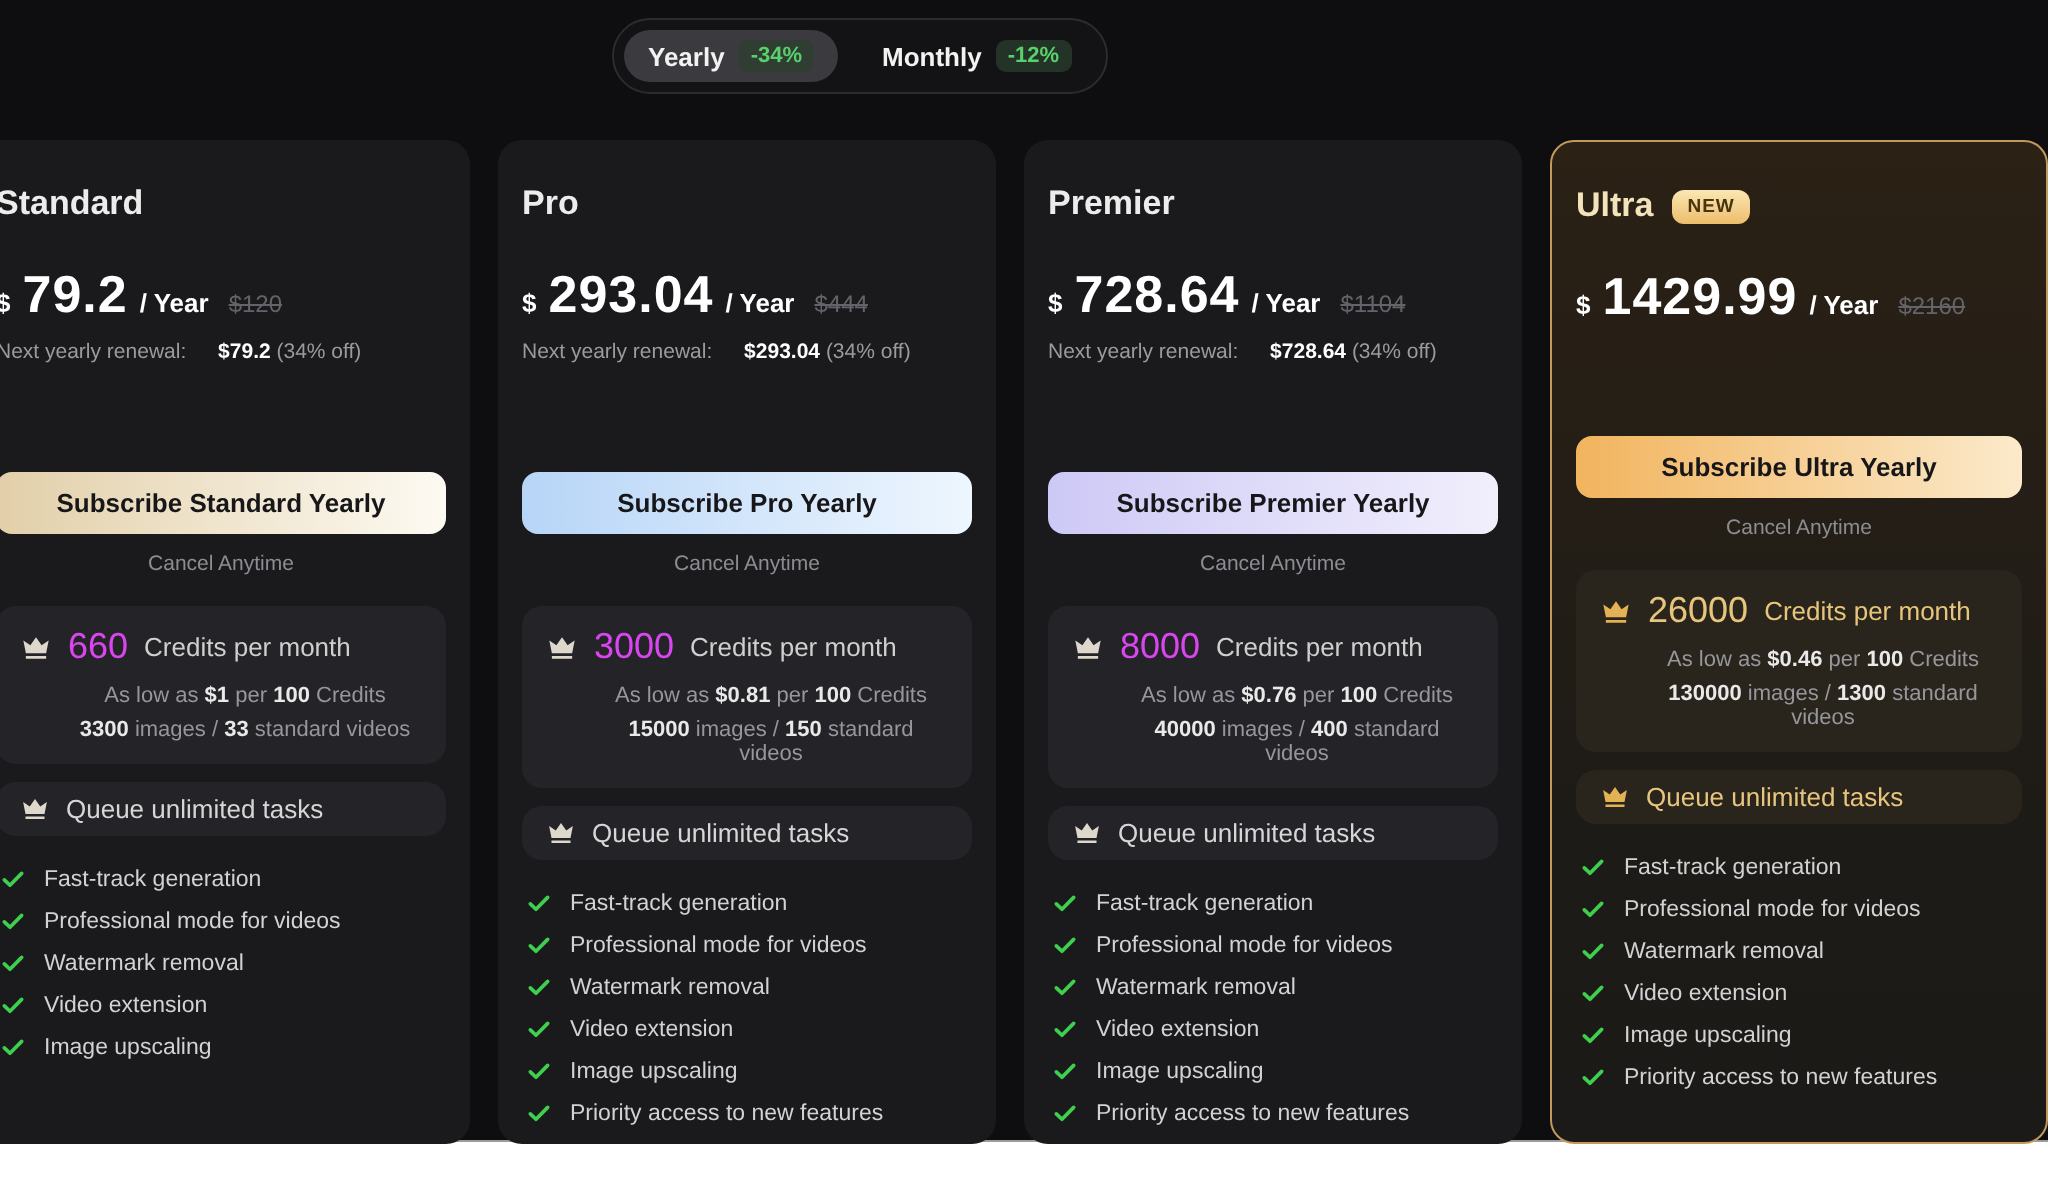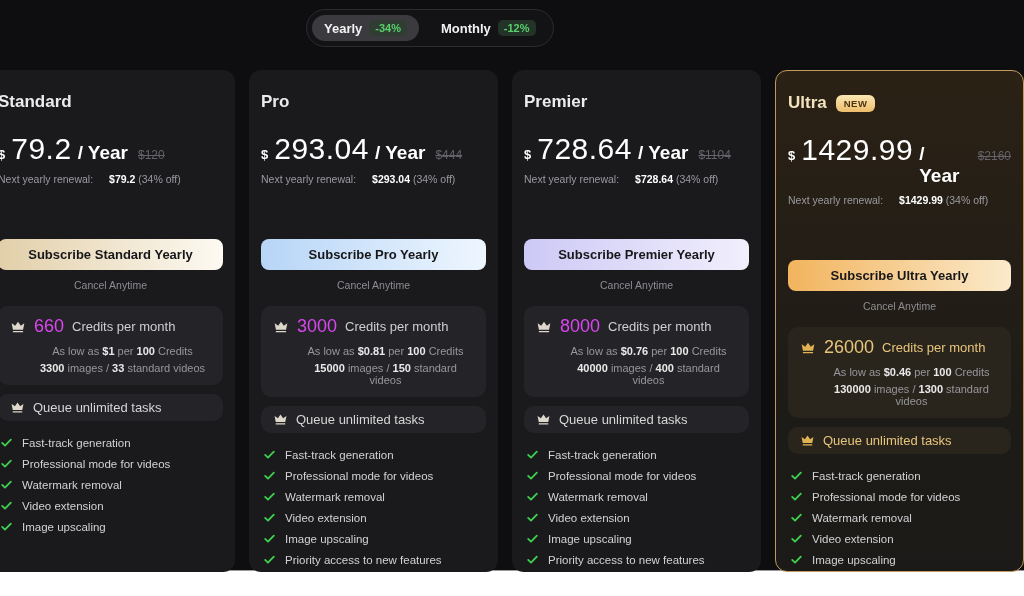--- a/index.html
+++ b/index.html
@@ -42,22 +42,22 @@
     display:flex; align-items:center; gap:9px;
   }
   .ultra .plan-name { color:#f2e3bd; }
   .new-badge {
     font-size:9.5px; font-weight:bold; color:#4a3410; letter-spacing:.5px;
     background:linear-gradient(180deg,#fbe7b4,#edbd6b);
     padding:3px 8px; border-radius:6px;
   }
   .price-row { margin-top:20px; display:flex; align-items:baseline; gap:6px; color:#fff; }
   .cur { font-size:13px; font-weight:bold; }
-  .amt { font-size:30px; font-weight:normal; letter-spacing:.5px; }
-  .per { font-size:19px; font-weight:bold; }
+  .amt { font-size:26px; font-weight:bold; letter-spacing:.5px; }
+  .per { font-size:13px; font-weight:bold; }
   .orig { font-size:12px; color:#63636a; text-decoration:line-through; margin-left:4px; }
   .renewal { margin:7px 0 0; font-size:10.5px; color:#9a9aa0; }
   .renewal strong { color:#ffffff;padding-left:13px; }
   .cta {
     display:block; width:100%; margin-top:54px; height:31px;
     border:none; border-radius:8px; cursor:pointer;
     font-family:inherit; font-size:13px; font-weight:bold; color:#17171a;
   }
   .cta-standard { background:linear-gradient(90deg,#e2cfa9,#fdfaf2); }
   .cta-pro      { background:linear-gradient(90deg,#b7d5f7,#eef6fe); }
@@ -323,21 +323,20 @@
       <h3 class="plan-name">
           <span>Ultra</span>
           <span class="new-badge">NEW</span>
         </h3>
       <div class="price-row">
         <span class="cur">$</span>
         <span class="amt">1429.99</span>
         <span class="per">/ Year</span>
         <span class="orig">$2160</span>
       </div>
-      <p class="renewal"><span>Next yearly renewal:</span> <strong>$1429.99</strong> <span>(34% off)</span></p>
       <button class="cta cta-ultra">Subscribe Ultra Yearly</button>
       <p class="cancel">Cancel Anytime</p>
       <div class="box credits-box">
         <div class="credits-top">
           <svg class="crown" viewBox="0 0 24 24">
               <path fill="currentColor" d="M12 4l4.2 6 5.3-3.6L19.6 16H4.4L2.5 6.4 7.8 10 12 4zm-7.6 14h15.2v2H4.4v-2z"></path>
             </svg>
           <span class="credits-num">26000</span>
           <span class="credits-label">Credits per month</span>
         </div>

